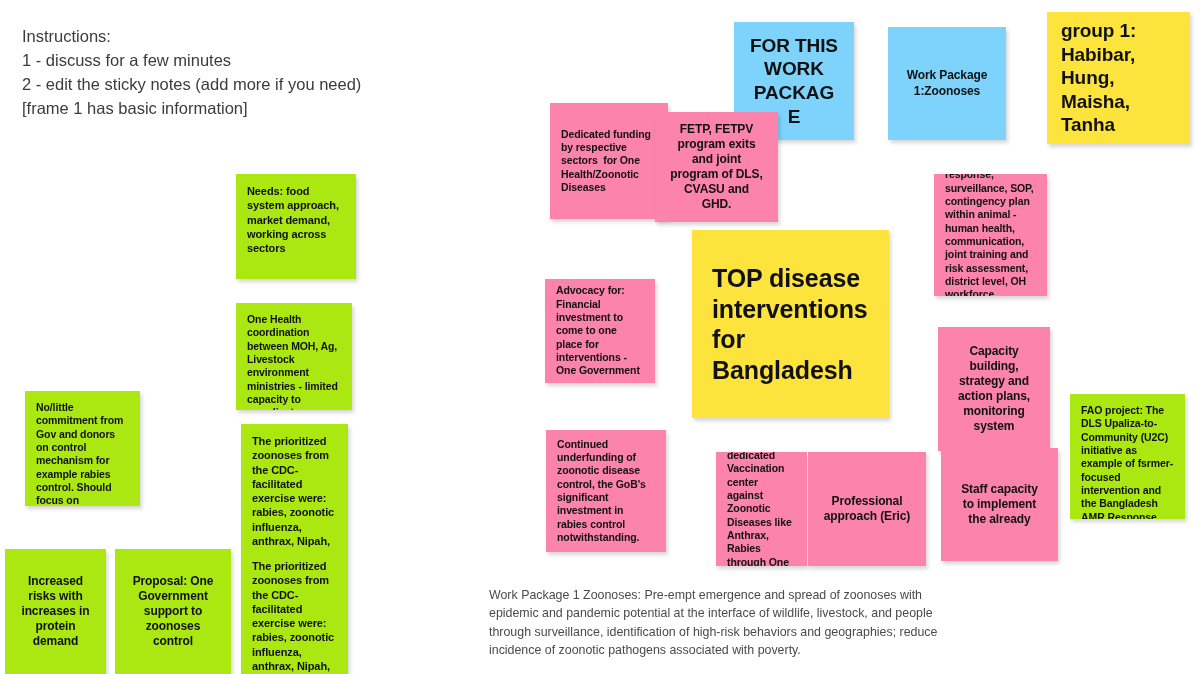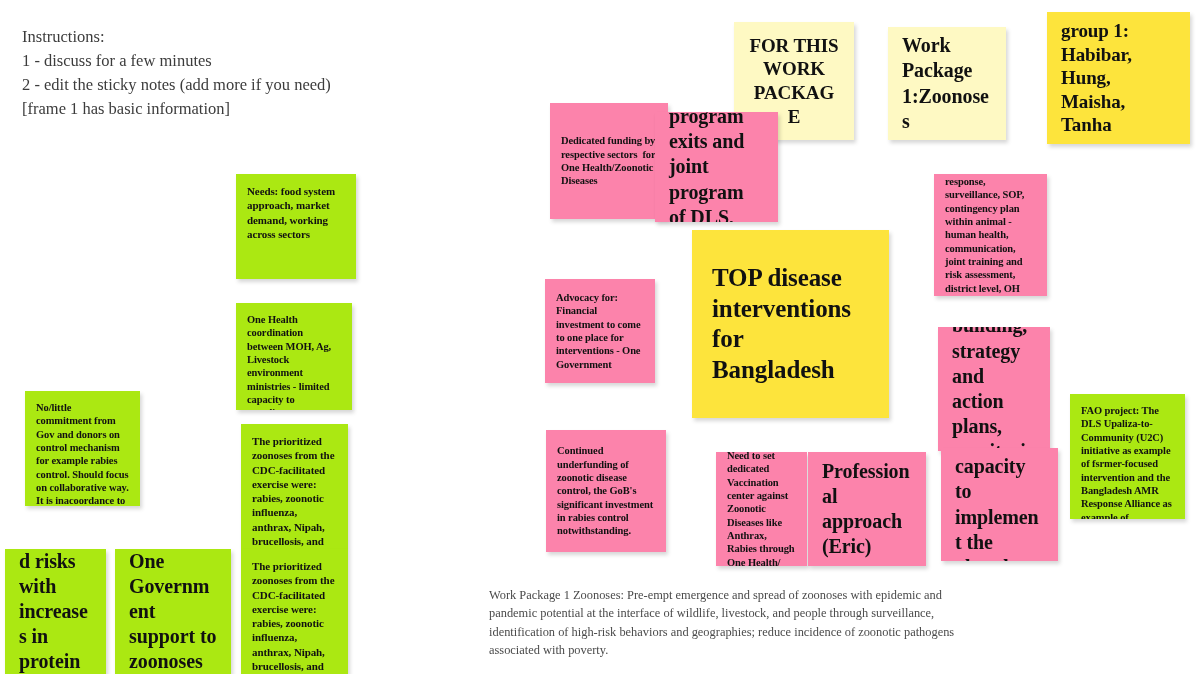--- a/index.html
+++ b/index.html
@@ -3,21 +3,21 @@
 <meta charset="utf-8">
 <style>
   html,body{margin:0;padding:0;}
   body{
     width:1200px;height:674px;
     background:#ffffff;
     font-family:"Liberation Sans", sans-serif;
     overflow:hidden;
     position:relative;
   }
-  #board{position:absolute;left:0;top:0;width:1200px;height:572px;font-family:Liberation Serif, serif;}
+  #board{position:absolute;left:0;top:0;width:1200px;height:572px;}
 
   .note{
     position:absolute;
     box-sizing:border-box;
     overflow:hidden;
     box-shadow:2px 3px 4px rgba(0,0,0,0.16);
     display:flex;
     align-items:center;
     color:#111111;
     font-weight:bold;
@@ -28,26 +28,26 @@
   .note .txt{
     display:block;
     width:100%;
     white-space:pre-wrap;
   }
 
   
   .c-yellow{background:#FDE43C;margin-left:8px;}
   .c-green {background:#ABE812;}
   .c-pink  {background:#FC83AB;}
-  .c-orange{background:#fef9c3;}
+  .c-orange{background:#7dd3fc;}
 
   
   .t-xl  {font-size:25px;line-height:1.22;}
   .t-lg  {font-size:19px;line-height:1.24;}
-  .t-md  {font-size:20px;line-height:1.26;}
+  .t-md  {font-size:12px;line-height:1.26;text-align:center;}
   .t-sm  {font-size:11px;line-height:1.30;}
   .t-xs  {font-size:10.5px;line-height:1.27;}
 
   .pad-lg{padding:18px 20px;}
   .pad-md{padding:12px 14px;}
   .pad-sm{padding:10px 11px;}
 
   .v-top{align-items:flex-start;}
   .v-center{align-items:center;}
 

